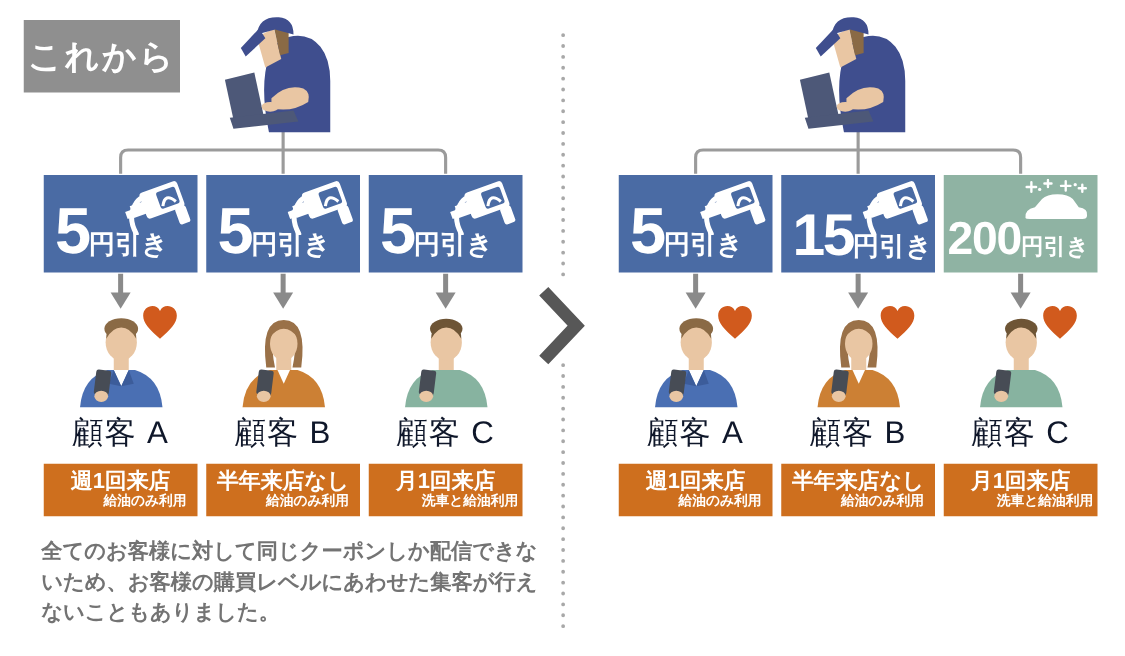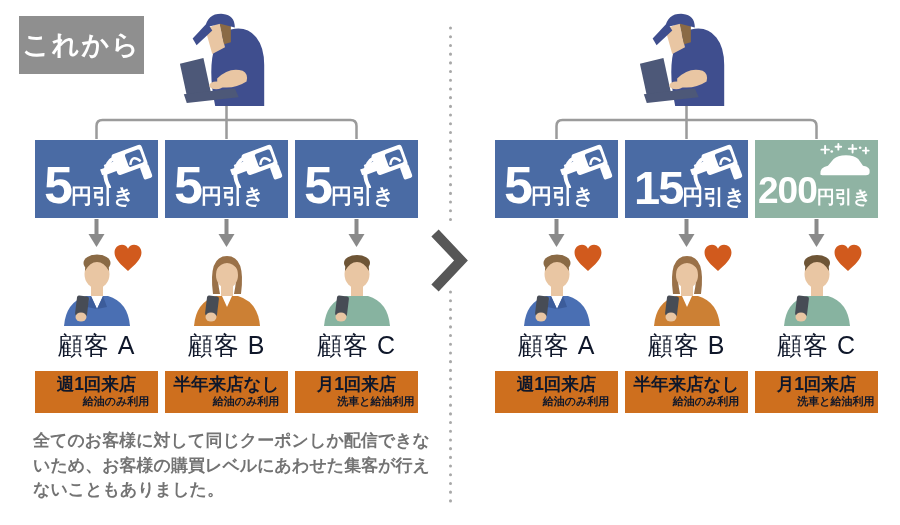--- a/index.html
+++ b/index.html
@@ -44,21 +44,21 @@
   .portrait{position:absolute;top:250px;width:90px;height:76px;}
   .heart{position:absolute;top:244px;width:30px;height:28px;}
   .cust-name{
     position:absolute;top:329px;width:123px;text-align:center;
     font-size:25px;font-weight:500;color:#0f172a;letter-spacing:1px;white-space:nowrap;
   }
 
   
   .info{
     position:absolute;top:371px;width:123px;height:42px;background:#ce6f1e;
-    color:#0f172a;text-align:center;
+    color:#ffffff;text-align:center;
   }
   .info .l1{font-size:17.5px;font-weight:bold;line-height:1.2;margin-top:3px;white-space:nowrap;}
   .info .l2{font-size:11px;font-weight:bold;line-height:1.2;white-space:nowrap;padding-left:39px;}
 
   
   .desc{
     position:absolute;top:429px;font-size:17px;font-weight:bold;color:#737373;line-height:1.45;
   }
   .desc.d-left{left:33px;width:402px;text-align:left;}
   .desc.d-right{left:488px;width:412px;text-align:center;}

